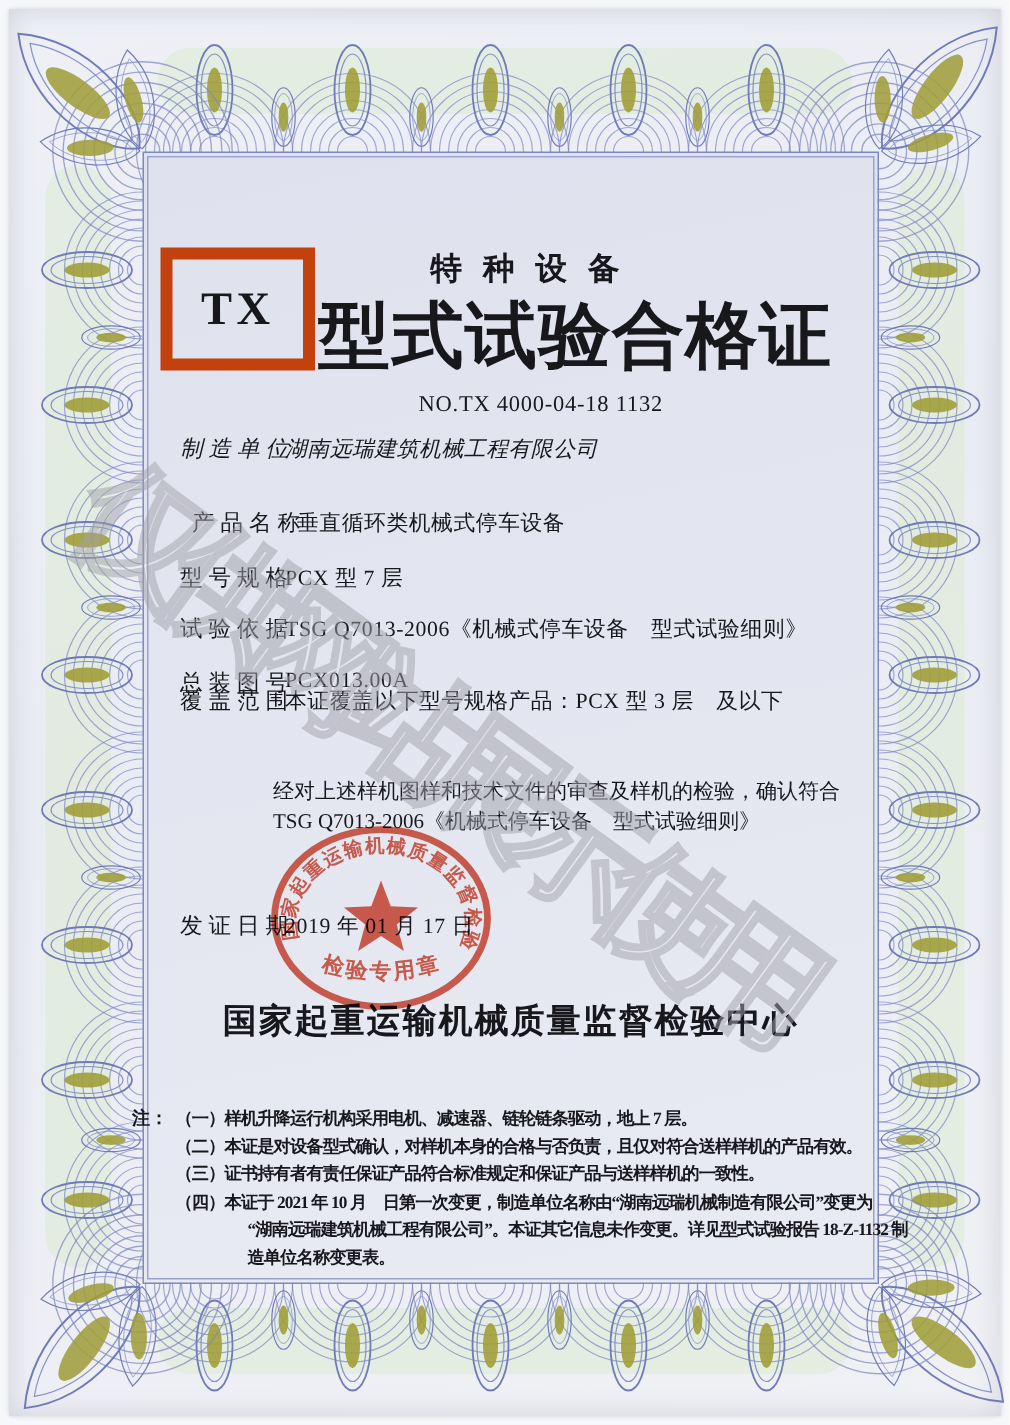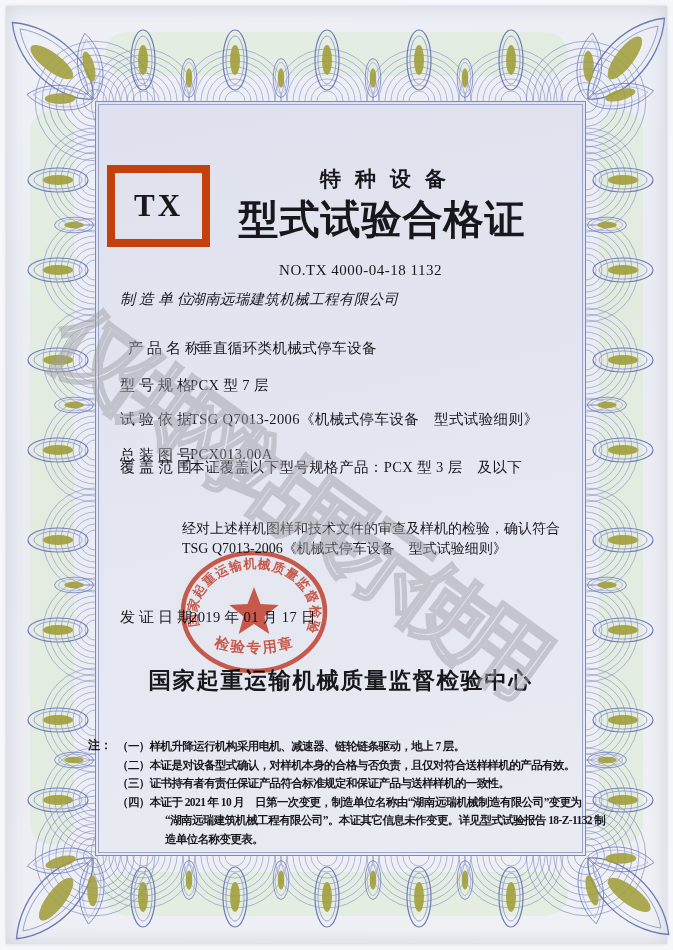--- a/index.html
+++ b/index.html
@@ -25,24 +25,24 @@
     border:1px solid #9aa3cb;
   }
   .content{position:absolute;left:0;top:0;width:673px;height:950px;z-index:4;}
   .abs{position:absolute;white-space:nowrap;}
   .tx-box{
     left:107px;top:165px;width:103px;height:82px;
     border:8px solid #c2410c;box-sizing:border-box;
     display:flex;align-items:center;justify-content:center;
     font-size:31px;font-weight:bold;letter-spacing:3px;background:transparent;
   }
-  .subtitle{left:240px;top:165px;width:220px;text-align:right;
+  .subtitle{left:240px;top:165px;width:220px;text-align:center;
     font-size:21px;font-weight:600;letter-spacing:14px;text-indent:14px;}
   .title{left:212px;top:192px;width:340px;text-align:center;
-    font-size:40px;font-weight:700;letter-spacing:1px;}
+    font-size:48px;font-weight:700;letter-spacing:1px;}
   .cert-no{left:115px;top:262px;width:491px;text-align:center;
     font-size:15px;letter-spacing:.5px;}
   .row{height:20px;}
   .row .lbl{font-size:15px;letter-spacing:4px;}
   .row .val{position:absolute;left:70px;font-size:14.5px;letter-spacing:.4px;}
   .statement{left:182px;top:519px;font-size:14px;line-height:20px;}
   .authority{left:95px;top:665px;width:491px;text-align:center;
     font-size:22.5px;font-weight:700;letter-spacing:1.5px;}
   .notes-label{left:88px;top:737px;font-size:12px;font-weight:700;}
   .notes{left:117px;top:737px;line-height:18.6px;

